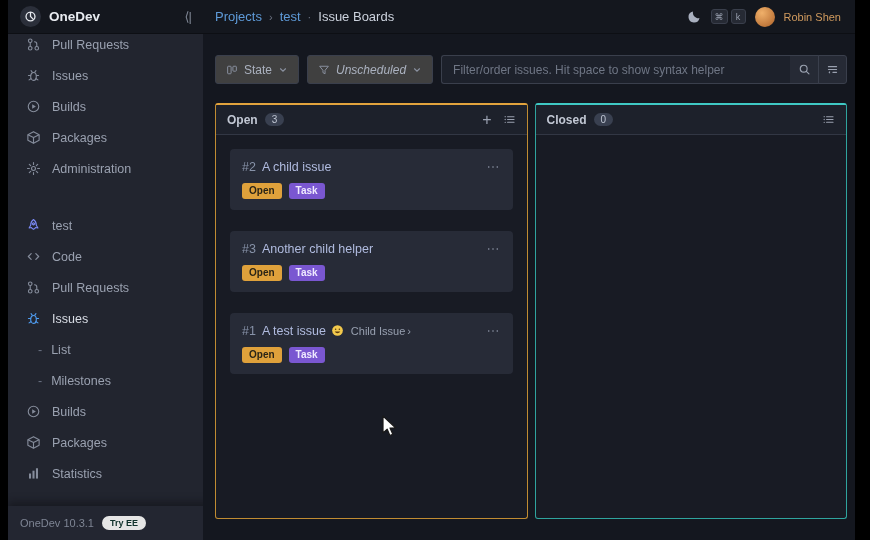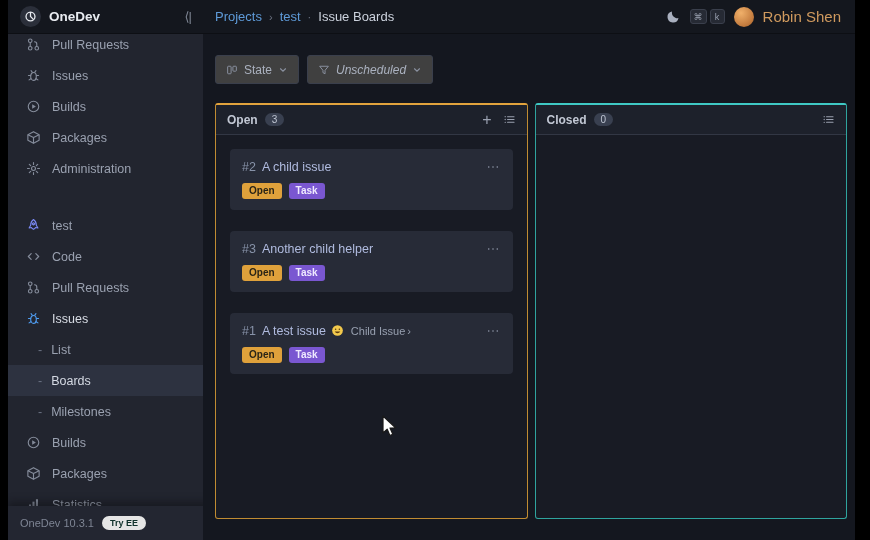--- a/index.html
+++ b/index.html
@@ -20,21 +20,21 @@
   .crumb-link { color:#5e9ad8; cursor:pointer; }
   .crumb-sep { color:#6c7383; font-size:11px; }
   .crumb-page { color:#ccd2dd; }
   .tb-right { margin-left:auto; display:flex; align-items:center; gap:9px; padding-right:14px; }
   .moon { color:#a9b0bf; display:flex; }
   .kbdbox { display:flex; gap:3px; }
   .kbd { min-width:15px; height:15px; padding:0 3px; background:#262a34; border:1px solid #3a3f4c;
     border-radius:3px; color:#9aa1b0; font-size:9px; display:flex; align-items:center; justify-content:center; }
   .avatar { width:20px; height:20px; border-radius:50%;
     background:radial-gradient(circle at 35% 30%, #f0b06a, #c1793c 70%, #8e5526); }
-  .username { color:#d09a5e; font-size:15px; }
+  .username { color:#d09a5e; font-size:11px; }
 
   
   .sidebar { position:absolute; top:34px; left:0; width:231px; bottom:0; background:#22252f; }
   .side-nav { position:absolute; inset:0 0 34px 0; overflow:hidden; }
   .side-item { height:31px; display:flex; align-items:center; padding:0 14px 0 18px;
     color:#9aa1b0; font-size:12.5px; cursor:pointer; }
   .side-item:first-child { margin-top:-5px; }
   .s-icon { width:15px; height:15px; margin-right:11px; color:#858c9b; display:flex; flex:0 0 15px; }
   .chev-end { margin-left:auto; color:#7e8594; display:flex; }
   .proj-gap { height:26px; }
@@ -254,23 +254,20 @@
         <span class="chev-end">
           <svg class="ic" width="11" height="11" viewBox="0 0 16 16" fill="none" stroke="currentColor" stroke-width="1.6" stroke-linecap="round">
               <path d="M4 6l4 4 4-4"></path>
             </svg>
         </span>
       </div>
 
       <div class="side-sub">
         <span>List</span>
       </div>
-      <div class="side-sub active">
-        <span>Boards</span>
-      </div>
       <div class="side-sub">
         <span>Milestones</span>
       </div>
 
       <div class="side-item">
         <span class="s-icon">
           <svg class="ic" width="15" height="15" viewBox="0 0 16 16" fill="none" stroke="currentColor" stroke-width="1.2">
             <circle cx="8" cy="8" r="5.6"></circle>
               <path d="M6.6 5.7v4.6L10.5 8z" fill="currentColor" stroke="none"></path>
             </svg>
@@ -337,20 +334,35 @@
             </svg>
         </span>
         <span class="blabel">Unscheduled</span>
         <span class="chev">
           <svg class="ic" width="10" height="10" viewBox="0 0 16 16" fill="none" stroke="currentColor" stroke-width="1.8" stroke-linecap="round">
               <path d="M4 6l4 4 4-4"></path>
             </svg>
         </span>
       </button>
 
+      <div class="filter-group">
+        <input class="filter-input" type="text" value="" placeholder="Filter/order issues. Hit space to show syntax helper" style="">
+        <span class="icon-btn mid">
+          <svg class="ic" width="13" height="13" viewBox="0 0 16 16" fill="none" stroke="currentColor" stroke-width="1.4" stroke-linecap="round">
+            <circle cx="7" cy="7" r="4.2"></circle>
+              <path d="M10.2 10.2l3.3 3.3"></path>
+            </svg>
+        </span>
+        <span class="icon-btn last">
+          <svg class="ic" width="13" height="13" viewBox="0 0 16 16" fill="none" stroke="currentColor" stroke-width="1.4" stroke-linecap="round">
+            <path d="M3 4.5h10M3 8h10M8.5 11.5H13"></path>
+              <path d="M3 11.5l2-1.6v3.2z" fill="currentColor" stroke="none"></path>
+            </svg>
+        </span>
+      </div>
     </div>
 
     <div class="board">
 
       <div class="column open-col">
         <div class="col-header">
           <span class="col-title">Open</span>
           <span class="count-badge">3</span>
           <span class="col-actions">
             <span class="plus">+</span>

